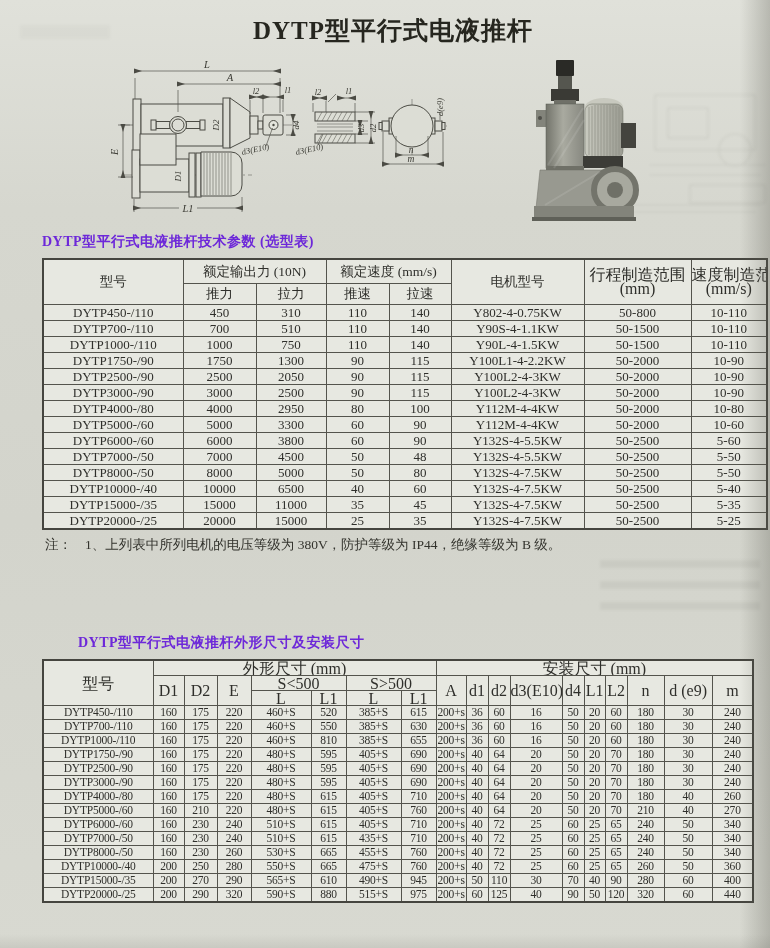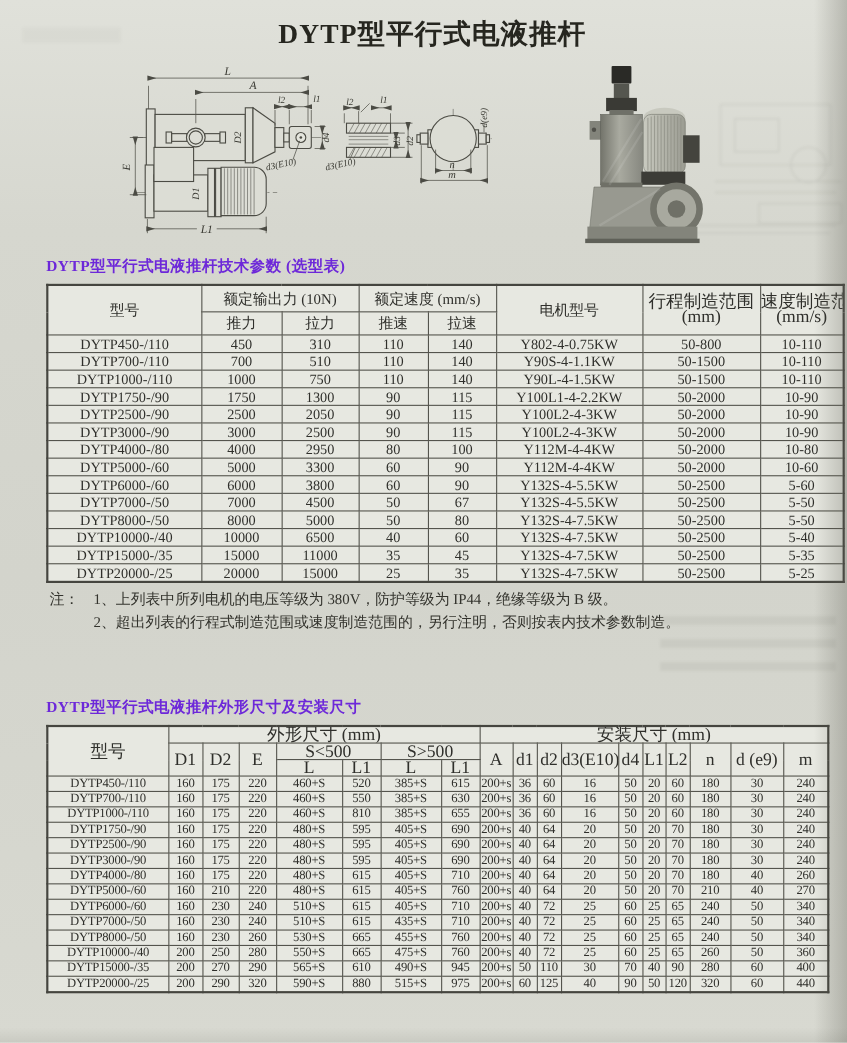--- a/index.html
+++ b/index.html
@@ -13,21 +13,21 @@
     background:linear-gradient(to right,rgba(90,90,80,0),rgba(90,90,80,.30));pointer-events:none;}
   .shade-bottom{position:absolute;left:0;bottom:0;width:770px;height:14px;
     background:linear-gradient(to bottom,rgba(90,90,80,0),rgba(90,90,80,.12));pointer-events:none;}
   .ghost{position:absolute;filter:blur(1.5px);opacity:.10;pointer-events:none;}
   .page-title{
     position:absolute;top:14px;left:0;width:786px;text-align:center;
     font-size:25px;font-weight:700;letter-spacing:1px;color:#26261f;
   }
   .section-label{position:absolute;left:42px;font-size:14px;font-weight:600;color:#6d28d9;letter-spacing:.5px;}
   #label1{top:233px;}
-  #label2{top:634px;}
+  #label2{top:634px;margin-left:36px;}
   svg.figure{position:absolute;left:0;top:0;}
   table{border-collapse:collapse;table-layout:fixed;background:#e7e8e1;position:absolute;left:42px;}
   th,td{border:1px solid #54544d;text-align:center;vertical-align:middle;overflow:hidden;white-space:nowrap;padding:0;}
   table{border:2px solid #45453f;}
   #table1{top:258px;width:724px;}
   #table1 th{font-size:13.5px;font-weight:500;height:20px;line-height:16px;}
   #table1 tr.grp th{height:23px;}
   #table1 td{font-size:13px;height:15px;line-height:15px;}
   #table1 .two-line{line-height:14px;font-size:16px;}
   #table2{top:659px;width:710px;}
@@ -389,21 +389,21 @@
         <td>90</td>
         <td>Y132S-4-5.5KW</td>
         <td>50-2500</td>
         <td>5-60</td>
       </tr>
       <tr>
         <td>DYTP7000-/50</td>
         <td>7000</td>
         <td>4500</td>
         <td>50</td>
-        <td>67</td>
+        <td>48</td>
         <td>Y132S-4-5.5KW</td>
         <td>50-2500</td>
         <td>5-50</td>
       </tr>
       <tr>
         <td>DYTP8000-/50</td>
         <td>8000</td>
         <td>5000</td>
         <td>50</td>
         <td>80</td>
@@ -441,21 +441,20 @@
         <td>50-2500</td>
         <td>5-25</td>
       </tr>
     </tbody>
 </table>
 
 <div class="notes">
   <span class="note-label">注：</span>
   <div class="note-items">
     <div>1、上列表中所列电机的电压等级为 380V，防护等级为 IP44，绝缘等级为 B 级。</div>
-    <div>2、超出列表的行程式制造范围或速度制造范围的，另行注明，否则按表内技术参数制造。</div>
   </div>
 </div>
 
 <div class="section-label" id="label2">DYTP型平行式电液推杆外形尺寸及安装尺寸</div>
 
 <table id="table2">
   <colgroup>
     <col style="width:110px">
       <col style="width:31px">
       <col style="width:33px">

